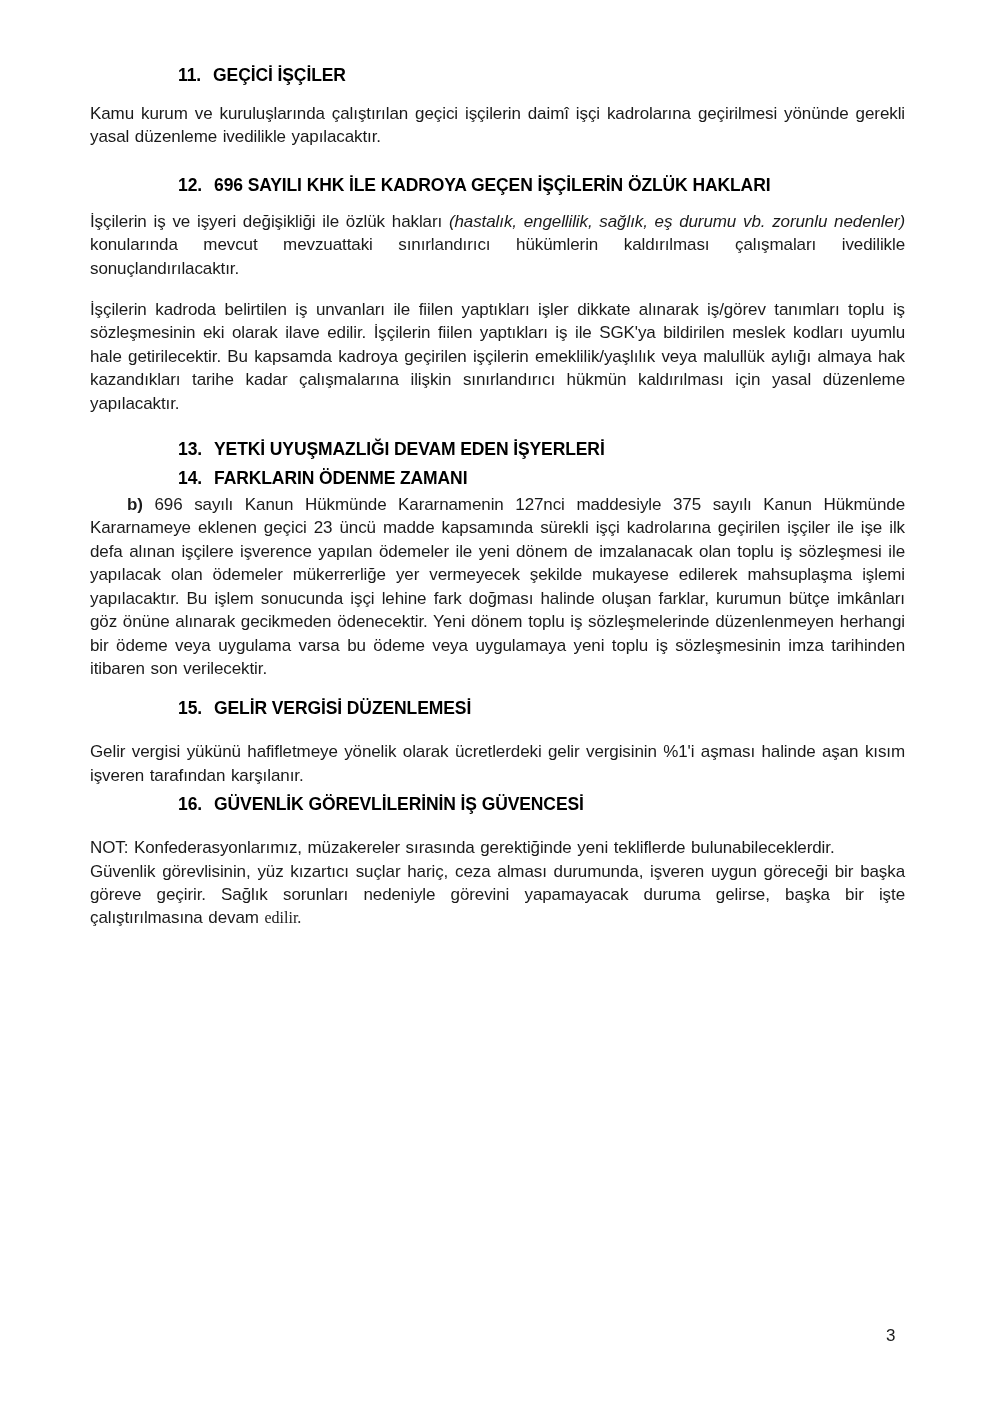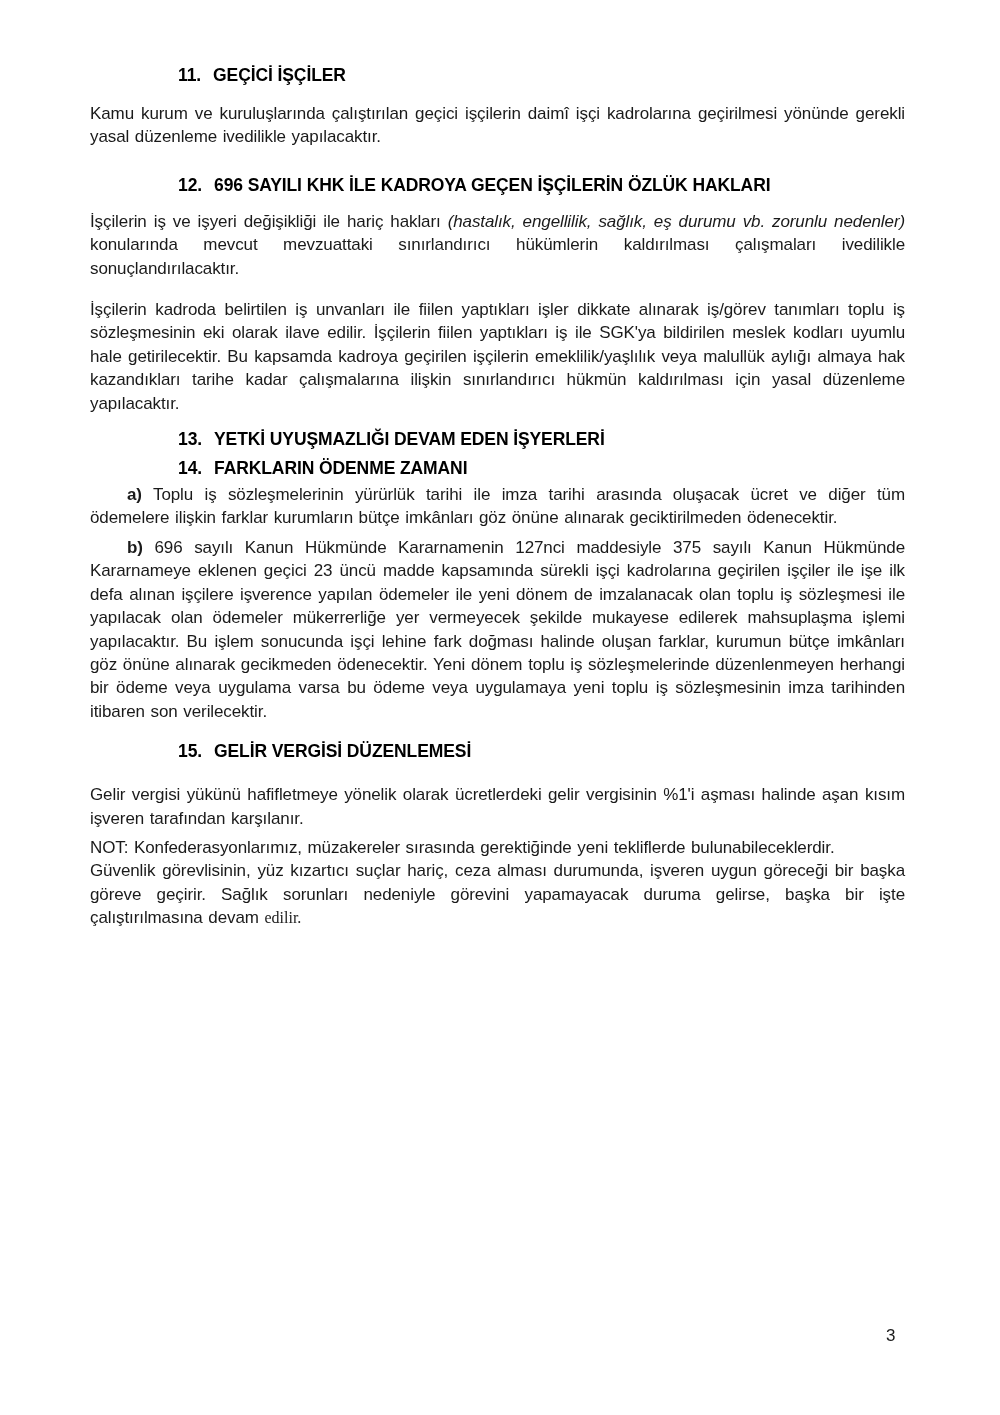--- a/index.html
+++ b/index.html
@@ -42,21 +42,21 @@
     font-size: 16px;
     letter-spacing: 0;
   }
   .indent-first { text-indent: 37px; }
 
   
   .mb-h11 { margin-bottom: 15px; }
   .mb-p11 { margin-bottom: 25px; }
   .mb-h12 { margin-bottom: 13px; }
   .mb-p12a { margin-bottom: 18px; }
-  .mb-p12b { margin-bottom: 13px; }
+  .mb-p12b { margin-bottom: 23px; }
   .mb-h13 { margin-bottom: 6px; }
   .mb-p13 { margin-bottom: 23px; }
   .mb-h14 { margin-bottom: 3px; }
   .mb-p14a { margin-bottom: 6px; }
   .mb-p14b { margin-bottom: 17px; }
   .mb-h15 { margin-bottom: 20px; }
   .mb-p15 { margin-bottom: 6px; }
   .mb-h16 { margin-bottom: 20px; }
   .mb-p16 { margin-bottom: 17px; }
 
@@ -74,37 +74,39 @@
 <div class="page">
 
   <h2 class="heading mb-h11">
     <span class="hnum">11.</span><span>GEÇİCİ İŞÇİLER</span>
   </h2>
   <p class="para mb-p11">Kamu kurum ve kuruluşlarında çalıştırılan geçici işçilerin daimî işçi kadrolarına geçirilmesi yönünde gerekli yasal düzenleme ivedilikle yapılacaktır.</p>
 
   <h2 class="heading mb-h12">
     <span class="hnum">12.</span><span>696 SAYILI KHK İLE KADROYA GEÇEN İŞÇİLERİN ÖZLÜK HAKLARI</span>
   </h2>
-  <p class="para mb-p12a"><span>İşçilerin iş ve işyeri değişikliği ile hariç hakları </span><span class="italic">(hastalık, engellilik, sağlık, eş durumu vb. zorunlu nedenler)</span><span> konularında mevcut mevzuattaki sınırlandırıcı hükümlerin kaldırılması çalışmaları ivedilikle sonuçlandırılacaktır.</span></p>
+  <p class="para mb-p12a"><span>İşçilerin iş ve işyeri değişikliği ile özlük hakları </span><span class="italic">(hastalık, engellilik, sağlık, eş durumu vb. zorunlu nedenler)</span><span> konularında mevcut mevzuattaki sınırlandırıcı hükümlerin kaldırılması çalışmaları ivedilikle sonuçlandırılacaktır.</span></p>
   <p class="para mb-p12b">İşçilerin kadroda belirtilen iş unvanları ile fiilen yaptıkları işler dikkate alınarak iş/görev tanımları toplu iş sözleşmesinin eki olarak ilave edilir. İşçilerin fiilen yaptıkları iş ile SGK'ya bildirilen meslek kodları uyumlu hale getirilecektir. Bu kapsamda kadroya geçirilen işçilerin emeklilik/yaşlılık veya malullük aylığı almaya hak kazandıkları tarihe kadar çalışmalarına ilişkin sınırlandırıcı hükmün kaldırılması için yasal düzenleme yapılacaktır.</p>
 
   <h2 class="heading mb-h13">
     <span class="hnum">13.</span><span>YETKİ UYUŞMAZLIĞI DEVAM EDEN İŞYERLERİ</span>
   </h2>
 
   <h2 class="heading mb-h14">
     <span class="hnum">14.</span><span>FARKLARIN ÖDENME ZAMANI</span>
   </h2>
-  <p class="para indent-first mb-p14a"><span class="bold">a)</span><span> Toplu iş sözleşmelerinin yürürlük tarihi ile imza tarihi arasında oluşacak ücret ve diğer tüm ödemelere ilişkin farklar kurumların bütçe imkânları göz önüne alınarak geciktirilmeden ödenecektir.</span></p>
   <p class="para indent-first mb-p14b"><span class="bold">b)</span><span> 696 sayılı Kanun Hükmünde Kararnamenin 127nci maddesiyle 375 sayılı Kanun Hükmünde Kararnameye eklenen geçici 23 üncü madde kapsamında sürekli işçi kadrolarına geçirilen işçiler ile işe ilk defa alınan işçilere işverence yapılan ödemeler ile yeni dönem de imzalanacak olan toplu iş sözleşmesi ile yapılacak olan ödemeler mükerrerliğe yer vermeyecek şekilde mukayese edilerek mahsuplaşma işlemi yapılacaktır. Bu işlem sonucunda işçi lehine fark doğması halinde oluşan farklar, kurumun bütçe imkânları göz önüne alınarak gecikmeden ödenecektir. Yeni dönem toplu iş sözleşmelerinde düzenlenmeyen herhangi bir ödeme veya uygulama varsa bu ödeme veya uygulamaya yeni toplu iş sözleşmesinin imza tarihinden itibaren son verilecektir.</span></p>
 
   <h2 class="heading mb-h15">
     <span class="hnum">15.</span><span>GELİR VERGİSİ DÜZENLEMESİ</span>
   </h2>
   <p class="para mb-p15">Gelir vergisi yükünü hafifletmeye yönelik olarak ücretlerdeki gelir vergisinin %1'i aşması halinde aşan kısım işveren tarafından karşılanır.</p>
 
+  <h2 class="heading mb-h16">
+    <span class="hnum">16.</span><span>GÜVENLİK GÖREVLİLERİNİN İŞ GÜVENCESİ</span>
+  </h2>
   <p class="para">NOT: Konfederasyonlarımız, müzakereler sırasında gerektiğinde yeni tekliflerde bulunabileceklerdir.</p>
 
   <p class="para mb-p16"><span>Güvenlik görevlisinin, yüz kızartıcı suçlar hariç, ceza alması durumunda, işveren uygun göreceği bir başka göreve geçirir. Sağlık sorunları nedeniyle görevini yapamayacak duruma gelirse, başka bir işte çalıştırılmasına devam </span><span class="serif-tail">edilir.</span></p>
 
   <div class="page-number">3</div>
 
 </div>
 
 </body></html>

